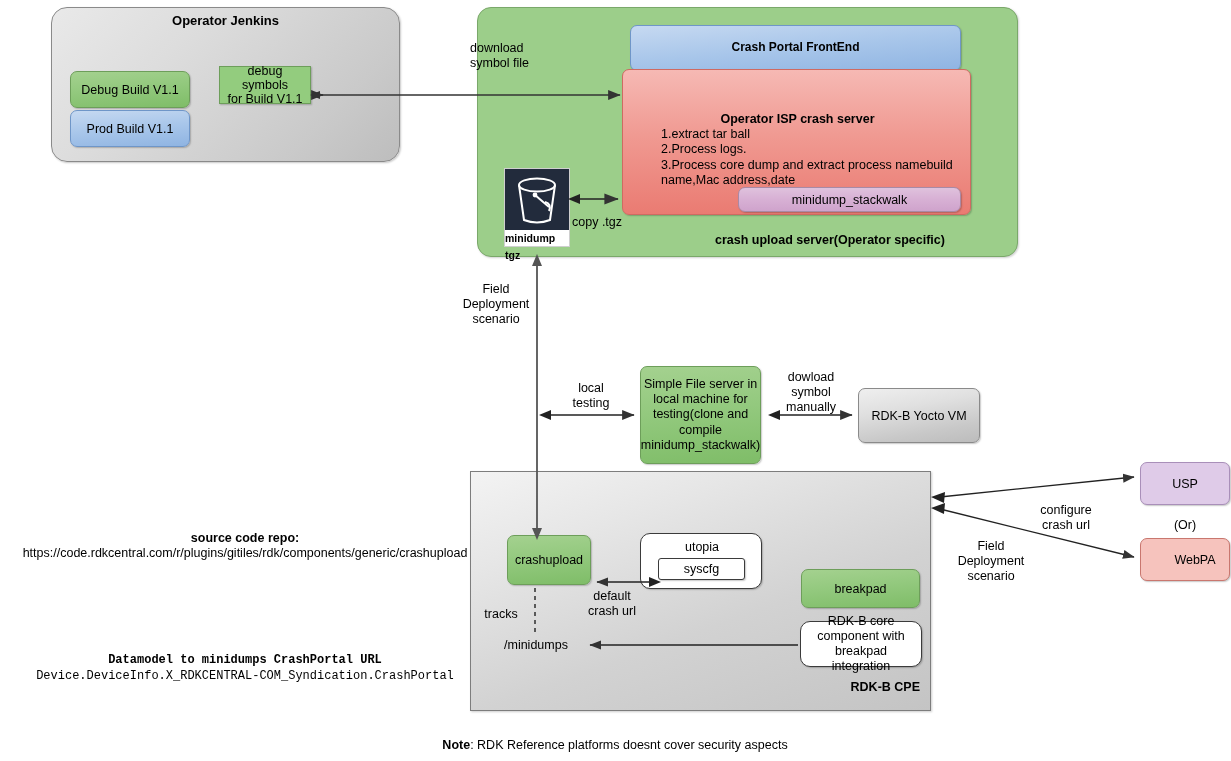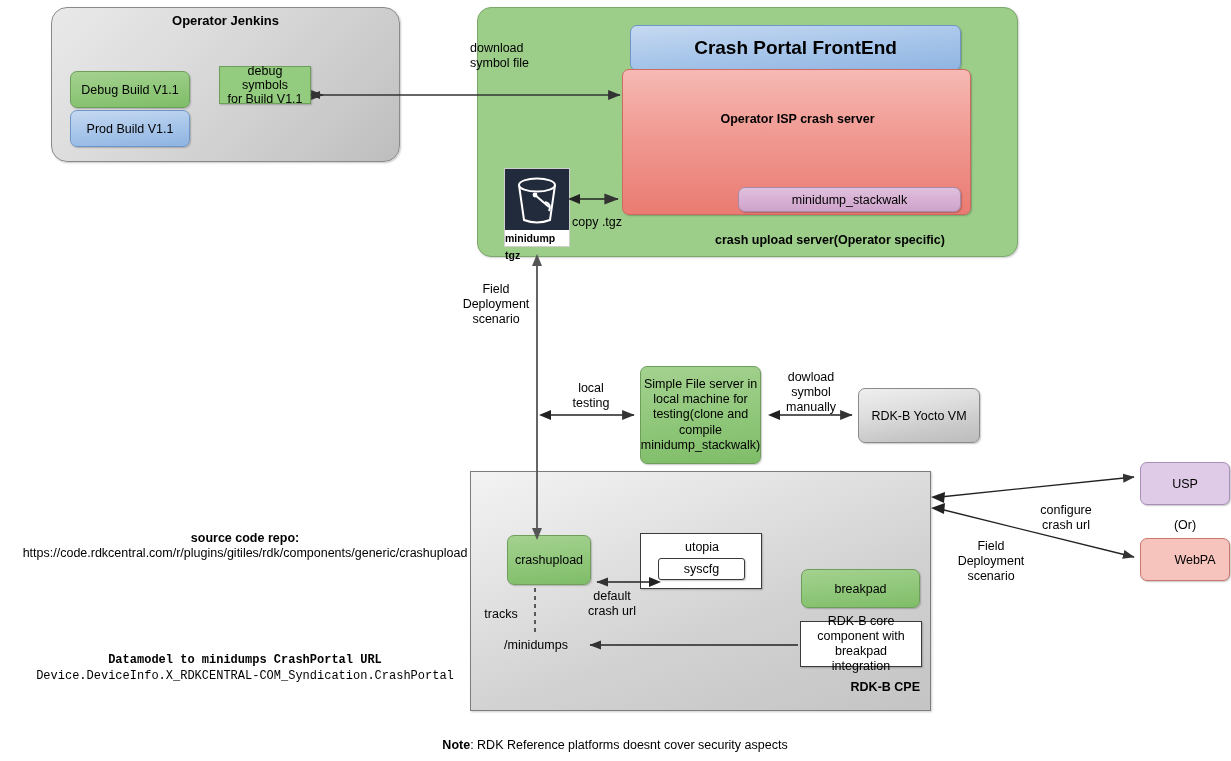--- a/index.html
+++ b/index.html
@@ -47,21 +47,21 @@
     display:flex;align-items:center;justify-content:center;text-align:center;
     box-shadow:1px 1px 1.5px rgba(0,0,0,.22);
     padding:2px 4px;
   }
   .green{background:linear-gradient(175deg,#a4d18f 0%,#93c97e 45%,#7fbd68 100%);border-color:#6d9e5a;}
   .greenflat{background:#93cc7e;border-color:#6d9e5a;}
   .blue{background:linear-gradient(175deg,#c6d9f1 0%,#a8c6ea 50%,#8fb4e2 100%);border-color:#6f96c8;}
   .red{background:linear-gradient(180deg,#f6b9b4 0%,#f09a92 45%,#ea7b72 100%);border-color:#cf6a62;}
   .purple{background:linear-gradient(180deg,#dfc2dd 0%,#d9b3d6 40%,#cfa3cc 100%);border-color:#a88aa6;}
   .gray{background:linear-gradient(170deg,#efefef 0%,#e0e0e0 35%,#c8c8c8 75%,#bcbcbc 100%);border-color:#8a8a8a;}
-  .white{background:#ffffff;border-color:#3b3b3b;border-radius:0;}
+  .white{background:#ffffff;border-color:#3b3b3b;border-radius:10px;}
   .lilac{background:#dfcbe8;border-color:#a98fb9;}
   .pink{background:#f6c3bd;border-color:#c9776f;padding-left:24px;}
 
   .lbl{font-size:12.5px;line-height:1.18;text-align:center;position:absolute;}
   .bold{font-weight:bold;}
   .mono{font-family:"Liberation Mono", monospace;}
 
   .minidump-icon{
     left:504px;top:168px;width:66px;height:79px;
     background:#ffffff;border:1px solid #cfcfcf;
@@ -88,26 +88,29 @@
   <span>Debug  Build V1.1</span>
 </div>
 <div class="abs nd blue" style="left:70px;top:110px;width:120px;height:37px;">
   <span>Prod  Build V1.1</span>
 </div>
 <div class="abs nd greenflat" style="left:219px;top:66px;width:92px;height:38px;border-radius:0;white-space:pre-line;">
   <span>debug symbols
 for Build V1.1</span>
 </div>
 
-<div class="abs nd blue" style="left:630px;top:25px;width:331px;height:46px;font-weight:bold;font-size:19px;">
+<div class="abs nd blue" style="left:630px;top:25px;width:331px;height:46px;font-weight:bold;font-size:12px;">
   <span>Crash Portal FrontEnd</span>
 </div>
 
 <div class="abs nd red" style="left:622px;top:69px;width:349px;height:146px;display:block;padding:0;">
   <div class="abs" style="left:0;top:42px;width:349px;text-align:center;font-size:12.5px;font-weight:bold;">Operator ISP crash server</div>
+  <div class="abs" style="left:38px;top:57px;width:308px;text-align:left;font-size:12.5px;line-height:1.22;white-space:pre-line;">1.extract tar ball
+2.Process logs.
+3.Process core dump and extract process namebuild name,Mac address,date</div>
 </div>
 
 <div class="abs nd purple" style="left:738px;top:187px;width:223px;height:25px;">
   <span>minidump_stackwalk</span>
 </div>
 
 <div class="abs minidump-icon">
   <span class="sq">
     <svg width="64" height="61" viewBox="0 0 64 61" xmlns="http://www.w3.org/2000/svg">
       <ellipse cx="32" cy="16" rx="18" ry="6.5" fill="none" stroke="#ffffff" stroke-width="2"></ellipse>

